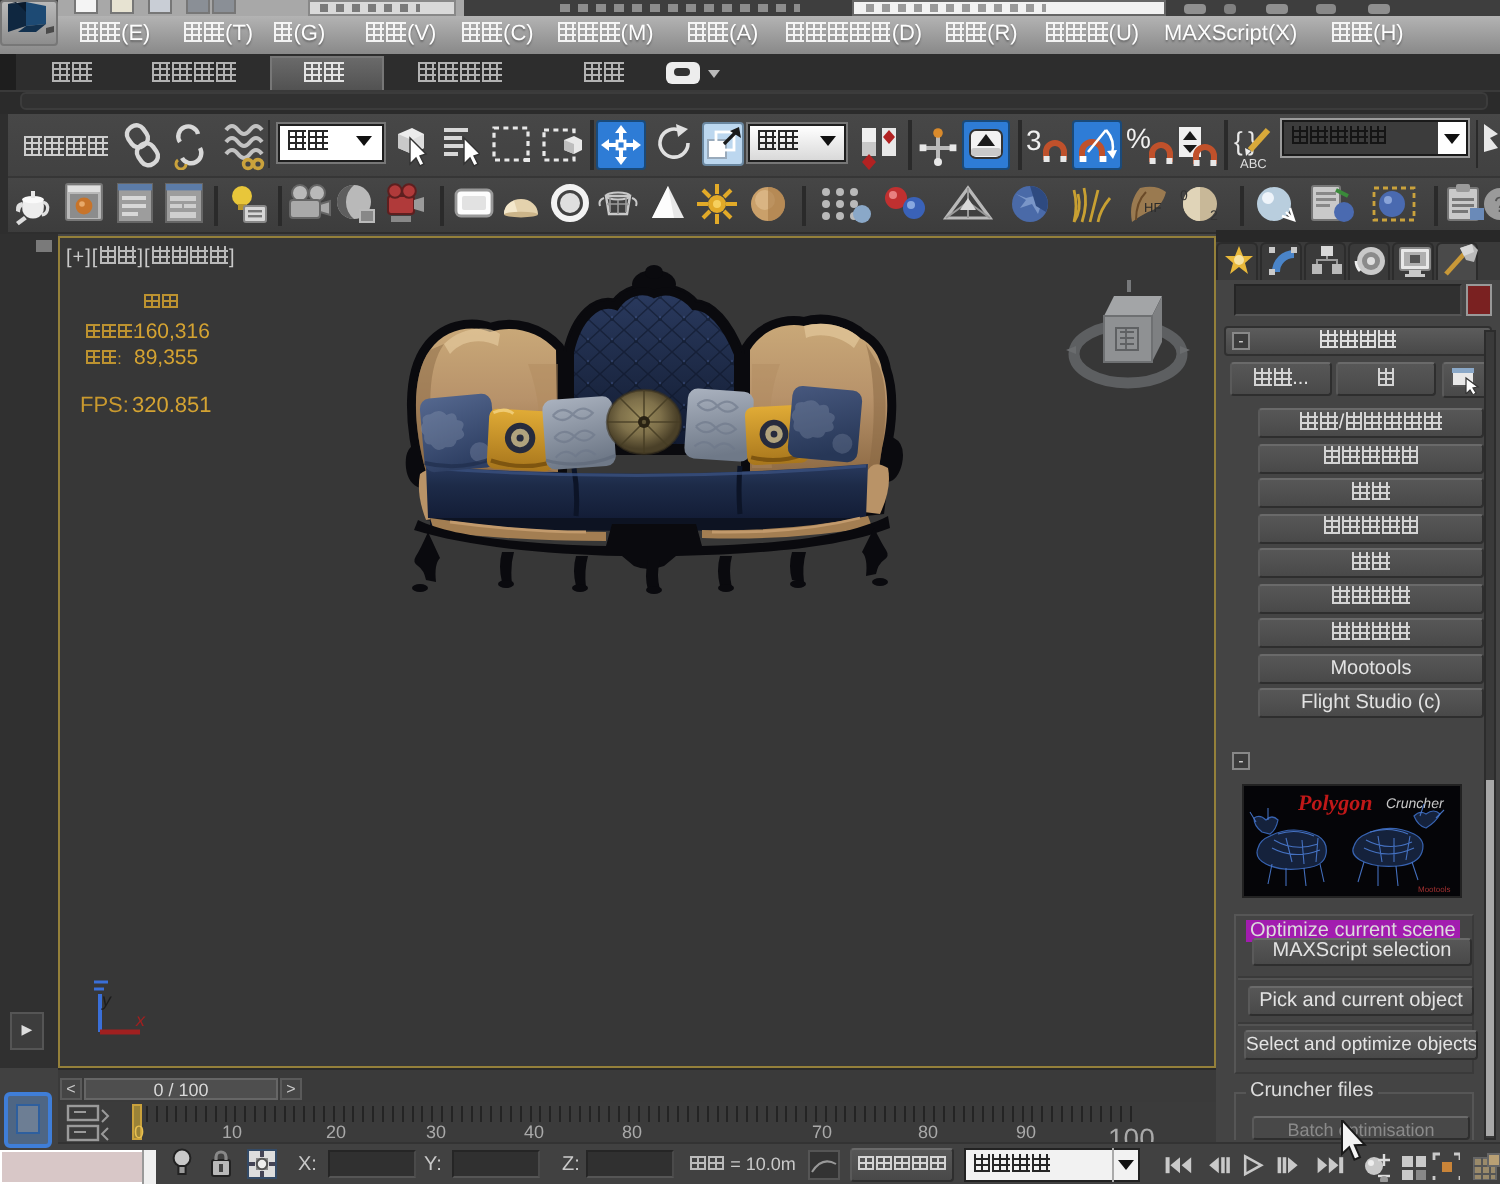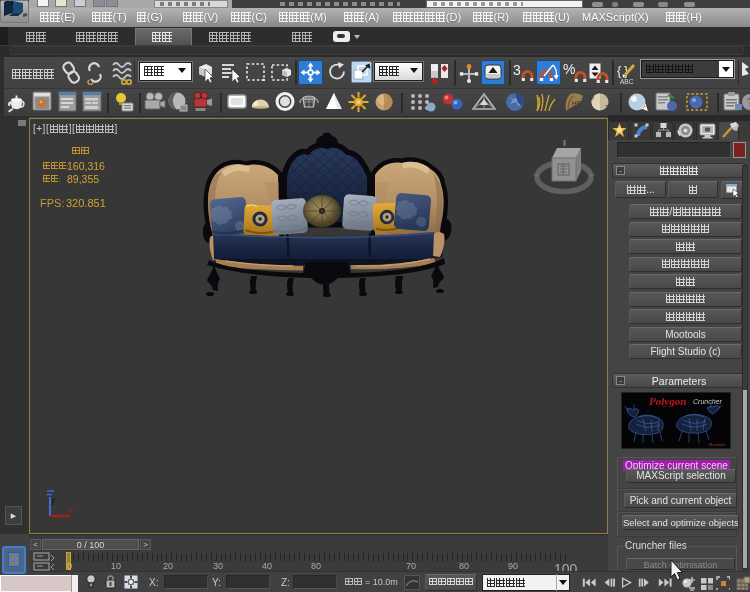--- a/index.html
+++ b/index.html
@@ -658,21 +658,20 @@
     </svg>
 <div class="a btn" style="left:629px;top:204px;width:113px;height:15px;font-size:10px;line-height:13px"><b class="cj"></b><b class="cj"></b>/<b class="cj"></b><b class="cj"></b><b class="cj"></b><b class="cj"></b><b class="cj"></b></div>
 <div class="a btn" style="left:629px;top:221.5px;width:113px;height:15px;font-size:10px;line-height:13px"><b class="cj"></b><b class="cj"></b><b class="cj"></b><b class="cj"></b><b class="cj"></b></div>
 <div class="a btn" style="left:629px;top:239px;width:113px;height:15px;font-size:10px;line-height:13px"><b class="cj"></b><b class="cj"></b></div>
 <div class="a btn" style="left:629px;top:256.5px;width:113px;height:15px;font-size:10px;line-height:13px"><b class="cj"></b><b class="cj"></b><b class="cj"></b><b class="cj"></b><b class="cj"></b></div>
 <div class="a btn" style="left:629px;top:274px;width:113px;height:15px;font-size:10px;line-height:13px"><b class="cj"></b><b class="cj"></b></div>
 <div class="a btn" style="left:629px;top:291.5px;width:113px;height:15px;font-size:10px;line-height:13px"><b class="cj"></b><b class="cj"></b><b class="cj"></b><b class="cj"></b></div>
 <div class="a btn" style="left:629px;top:309px;width:113px;height:15px;font-size:10px;line-height:13px"><b class="cj"></b><b class="cj"></b><b class="cj"></b><b class="cj"></b></div>
 <div class="a btn" style="left:629px;top:326.5px;width:113px;height:15px;font-size:10px;line-height:13px">Mootools</div>
 <div class="a btn" style="left:629px;top:344px;width:113px;height:15px;font-size:10px;line-height:13px">Flight Studio (c)</div>
-<div class="a roll" style="left:612px;top:373px;width:134px;height:15px;font-size:10.5px;line-height:14px">Parameters</div>
 <div class="a" style="left:616px;top:376px;width:9px;height:9px;background:#3c3c3c;border:1px solid #888;color:#ddd;font-size:8px;line-height:7px;text-align:center">-</div>
 <div class="a" style="left:621px;top:392px;width:110px;height:57px;background:#050508;border:1px solid #222"></div>
 <svg class="a" style="left:621px;top:392px" width="110" height="57" viewBox="0 0 110 57">
 <text x="28" y="13" font-size="11" fill="#c01818" font-family="Liberation Serif" font-style="italic" font-weight="bold">Polygon</text>
 <text x="72" y="12" font-size="7" fill="#c8c8c8" font-family="Liberation Sans" font-style="italic">Cruncher</text>
 <g stroke="#3a68ba" stroke-width="0.6" fill="#16243f" opacity="0.95">
 <path d="M14,26 q12,-6 24,0 q5,3 4,9 q-1,6 -10,7 q-12,2 -20,-2 q-6,-3 -4,-8 q1,-4 6,-6"></path>
 <path d="M10,24 q-4,-3 -4,-7 q3,-2 6,1 q3,-3 6,0 q-1,5 -4,7 z"></path>
 <path d="M60,26 q13,-7 26,-1 q6,3 4,9 q-2,6 -12,7 q-12,1 -19,-3 q-5,-3 -3,-7 q1,-3 4,-5"></path>
 <path d="M92,22 q5,-3 7,-7 q-3,-3 -7,0 q-3,-2 -6,1 q2,5 6,6 z"></path>

